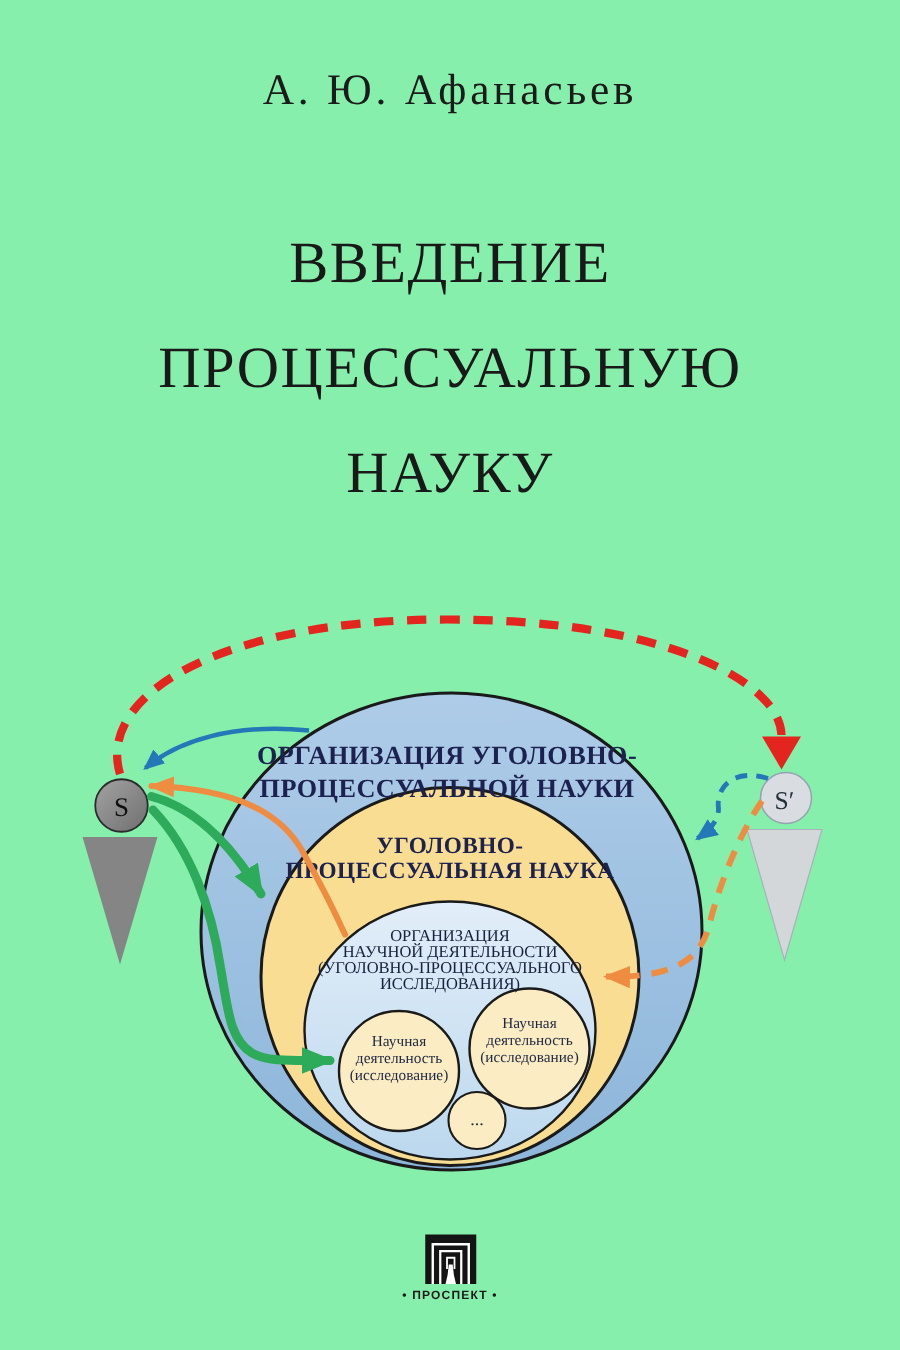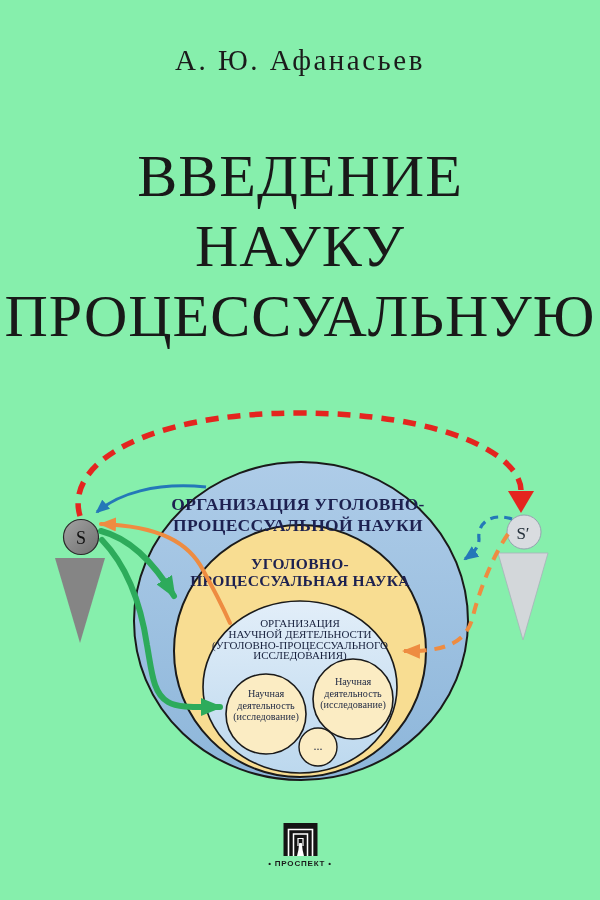--- a/index.html
+++ b/index.html
@@ -1,36 +1,36 @@
 <!DOCTYPE html>
 <html><head>
 <meta charset="utf-8">
 <style>
   html,body{margin:0;padding:0;background:#fff;}
   .page{position:relative;width:600px;height:900px;background:#86efac;overflow:hidden;
         font-family:"Liberation Serif","DejaVu Serif",serif;}
   .author{position:absolute;top:44px;left:0;right:0;text-align:center;
           font-size:29px;letter-spacing:2.5px;color:#1b1b1b;white-space:nowrap;}
   .title{position:absolute;top:141px;left:0;right:0;text-align:center;color:#191919;}
-  .title-line{height:70px;line-height:70px;font-size:60px;letter-spacing:1px;white-space:nowrap;}
+  .title-line{height:70px;line-height:70px;font-size:39px;letter-spacing:1px;white-space:nowrap;}
   .diagram{position:absolute;top:400px;left:0;}
   .logo{position:absolute;top:818px;left:240px;}
   .dlabel{font-family:"Liberation Serif","DejaVu Serif",serif;}
 </style>
 </head>
 <body>
 
 <div class="page">
 
   <div class="author">А. Ю. Афанасьев</div>
 
   <div class="title">
     <div class="title-line">ВВЕДЕНИЕ</div>
+    <div class="title-line">ПРОЦЕССУАЛЬНУЮ</div>
     <div class="title-line">НАУКУ</div>
-    <div class="title-line">ПРОЦЕССУАЛЬНУЮ</div>
   </div>
 
   <svg class="diagram" width="600" height="410" viewBox="0 0 600 410">
     <defs>
       <linearGradient id="gBlue" x1="0" y1="0" x2="0" y2="1">
         <stop offset="0" stop-color="#aecce8"></stop>
         <stop offset="1" stop-color="#8db6da"></stop>
       </linearGradient>
       <linearGradient id="gInner" x1="0" y1="0" x2="0" y2="1">
         <stop offset="0" stop-color="#e2eef9"></stop>

